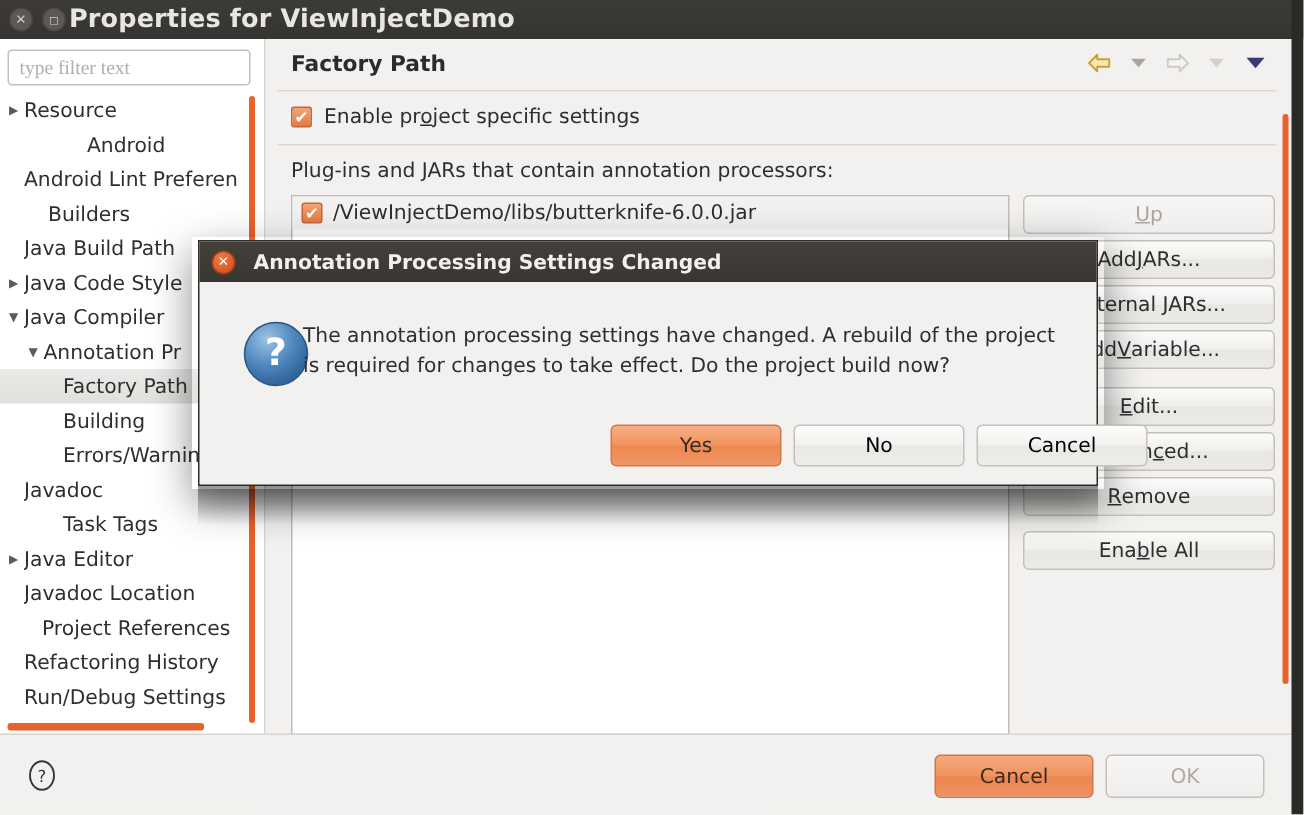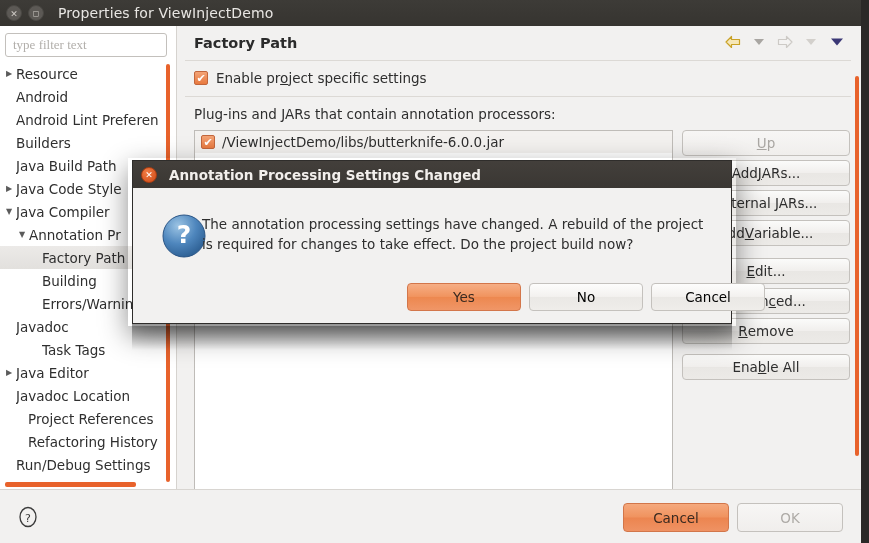--- a/index.html
+++ b/index.html
@@ -22,22 +22,22 @@
   }
   .wbtn {
     width: 16px; height: 16px; border-radius: 50%;
     background: #5c5955; color: #cfcbc6;
     font-size: 9px; line-height: 16px; text-align: center;
     margin-left: 6px; cursor: default;
     border: 1px solid #4a4844;
   }
   .wbtn.max { font-size: 8px; }
   #window-title {
-    margin-left: 14px; color: #e8e6e3; font-weight: normal;
-    font-size: 14px; letter-spacing: .1px;
+    margin-left: 2px; color: #e8e6e3; font-weight: bold;
+    font-size: 17px; letter-spacing: .1px;
   }
 
   
   #body { position: absolute; left: 0; top: 26px; width: 869px; height: 517px; background:#f2f1f0; }
 
   
   #leftpane {
     position: absolute; left: 0; top: 0; width: 176px; height: 463px;
     background: #ffffff;
   }
@@ -232,29 +232,29 @@
             </svg>
           </span>
         </div>
       </div>
 
       <div id="tree">
           <div class="tnode" style="padding-left: 2px;">
             <span class="arrow">▶</span>
             <span class="tlabel">Resource</span>
           </div>
-          <div class="tnode" style="padding-left: 2px;">
+          <div class="tnode" style="padding-left: 12px; margin-left: 32px;">
             <span class="arrow">&nbsp;</span>
             <span class="tlabel">Android</span>
           </div>
           <div class="tnode" style="padding-left: 2px;">
             <span class="arrow">&nbsp;</span>
             <span class="tlabel">Android Lint Preferen</span>
           </div>
-          <div class="tnode" style="padding-left: 2px;">
+          <div class="tnode" style="padding-left: 2px; gap: 16px;">
             <span class="arrow">&nbsp;</span>
             <span class="tlabel">Builders</span>
           </div>
           <div class="tnode" style="padding-left: 2px;">
             <span class="arrow">&nbsp;</span>
             <span class="tlabel">Java Build Path</span>
           </div>
           <div class="tnode" style="padding-left: 2px;">
             <span class="arrow">▶</span>
             <span class="tlabel">Java Code Style</span>
@@ -292,21 +292,21 @@
             <span class="tlabel">Java Editor</span>
           </div>
           <div class="tnode" style="padding-left: 2px;">
             <span class="arrow">&nbsp;</span>
             <span class="tlabel">Javadoc Location</span>
           </div>
           <div class="tnode" style="padding-left: 14px;">
             <span class="arrow">&nbsp;</span>
             <span class="tlabel">Project References</span>
           </div>
-          <div class="tnode" style="padding-left: 14px;">
+          <div class="tnode" style="padding-left: 2px;">
             <span class="arrow">&nbsp;</span>
             <span class="tlabel">Refactoring History</span>
           </div>
           <div class="tnode" style="padding-left: 2px;">
             <span class="arrow">&nbsp;</span>
             <span class="tlabel">Run/Debug Settings</span>
           </div>
         </div>
 
       <div id="side-vscroll"></div>

